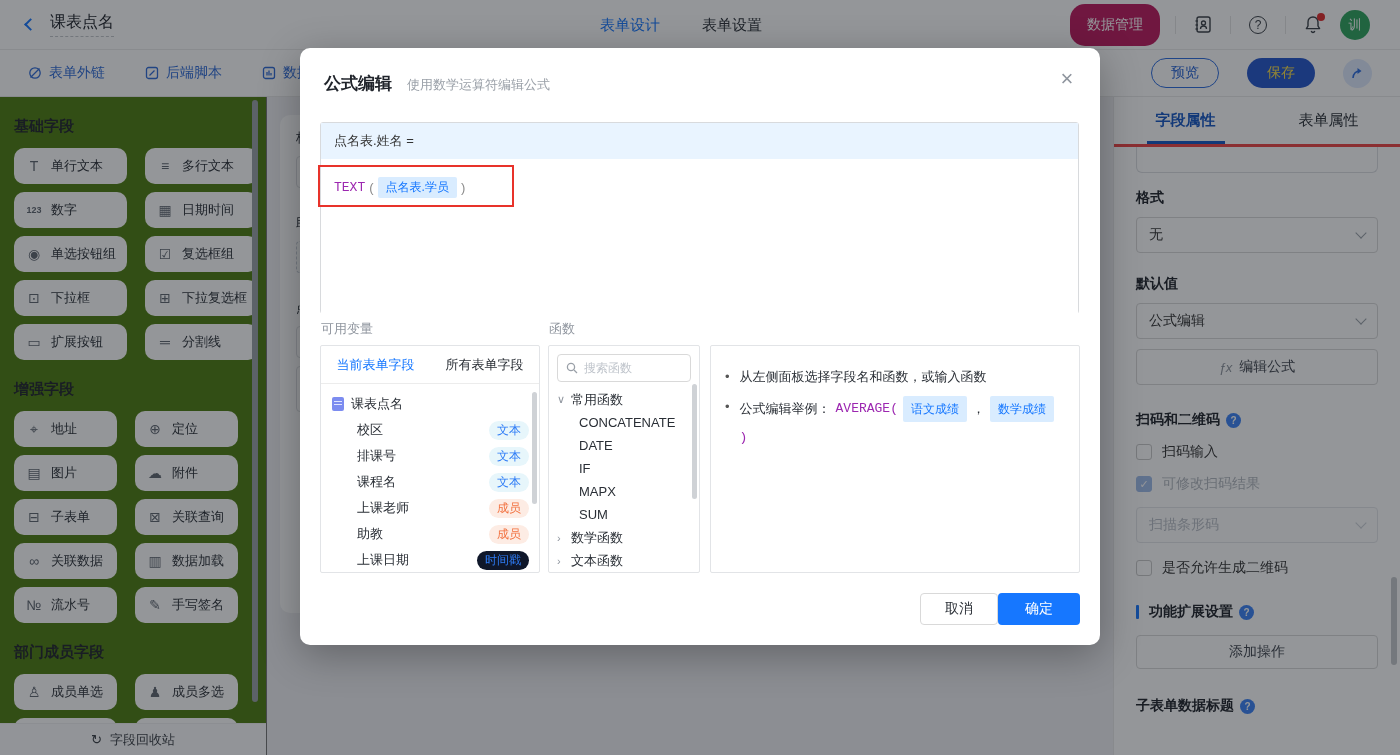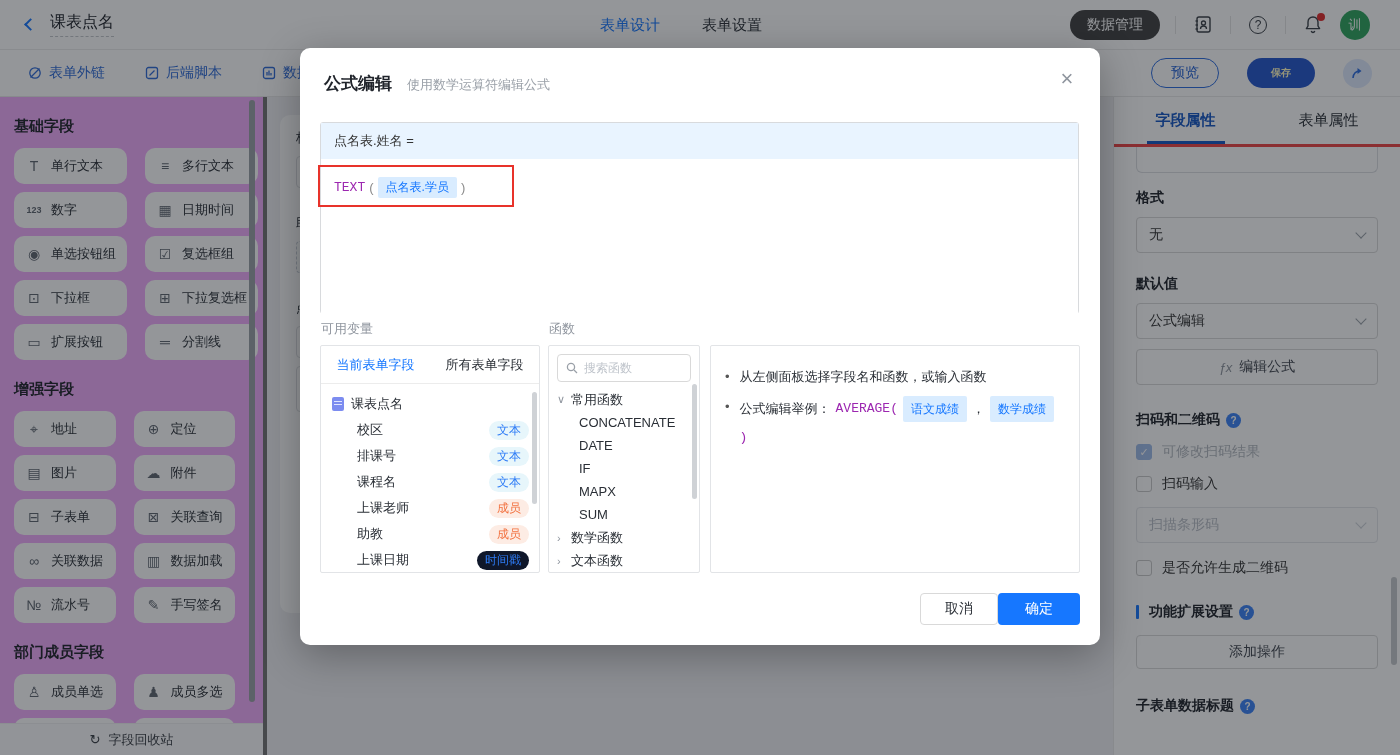--- a/index.html
+++ b/index.html
@@ -9,39 +9,39 @@
   
   .topbar { position:absolute; top:0; left:0; right:0; height:50px; background:#fff; border-bottom:1px solid #ececec; display:flex; align-items:center; }
   .tb-left { display:flex; align-items:center; margin-left:20px; }
   .back { width:20px; height:20px; display:flex; align-items:center; justify-content:center; cursor:pointer; }
   .back-chev { width:9px; height:9px; border-left:2px solid #1677ff; border-bottom:2px solid #1677ff; transform:rotate(45deg); display:inline-block; }
   .tb-title { font-size:16px; color:#20242b; border-bottom:1px dashed #c3c6cb; padding-bottom:3px; margin-left:10px; }
   .tb-tabs { position:absolute; left:600px; top:0; height:50px; display:flex; gap:42px; align-items:center; font-size:15px; }
   .tb-tab { color:#2a2f36; cursor:pointer; }
   .tb-tab[data-active="true"] { color:#1677ff; }
   .tb-right { margin-left:auto; display:flex; align-items:center; gap:15px; margin-right:30px; }
-  .btn-data { height:30px; padding:0 17px; border-radius:15px; background:#404040; color:#fff; font-size:14px; display:flex; align-items:center; cursor:pointer; }
+  .btn-data { height:42px; padding:0 17px; border-radius:15px; background:#be185d; color:#fff; font-size:14px; display:flex; align-items:center; cursor:pointer; }
   .tb-div { width:1px; height:18px; background:#e3e3e3; }
   .tb-icon { width:24px; height:24px; display:flex; align-items:center; justify-content:center; cursor:pointer; position:relative; }
   .qcircle { width:18px; height:18px; border:1.5px solid #3a3f46; border-radius:50%; font-size:12px; color:#3a3f46; display:flex; align-items:center; justify-content:center; }
   .dot { position:absolute; top:0; right:0; width:8px; height:8px; border-radius:50%; background:#e02b2b; }
   .avatar { width:30px; height:30px; border-radius:50%; background:#2fa45e; color:#fff; font-size:13px; display:flex; align-items:center; justify-content:center; cursor:pointer; }
 
   
   .toolbar { position:absolute; top:50px; left:0; right:0; height:47px; background:#fff; border-bottom:1px solid #e9e9e9; display:flex; align-items:center; }
   .tl-item { display:flex; align-items:center; gap:7px; color:#2e6bd8; font-size:14px; cursor:pointer; }
   .tl-item:nth-child(1){ margin-left:28px; }
   .tl-item + .tl-item { margin-left:40px; }
   .tl-right { margin-left:auto; display:flex; align-items:center; gap:28px; margin-right:28px; }
   .btn-preview { width:68px; height:30px; border:1px solid #2b6ce0; color:#2563d6; border-radius:16px; background:#fff; display:flex; align-items:center; justify-content:center; font-size:14px; cursor:pointer; }
-  .btn-save { width:68px; height:30px; background:#2456cd; color:#fef9c3; border-radius:16px; display:flex; align-items:center; justify-content:center; font-size:10px; cursor:pointer;font-weight:bold; }
+  .btn-save { width:68px; height:30px; background:#2456cd; color:#fde047; border-radius:16px; display:flex; align-items:center; justify-content:center; font-size:14px; cursor:pointer; }
   .btn-share { width:29px; height:29px; border-radius:50%; background:#dfe9fd; display:flex; align-items:center; justify-content:center; cursor:pointer; }
 
   
-  .sidebar { position:absolute; top:97px; left:0; width:267px; bottom:0; background:#f0abfc; border-right:4px solid #737373; overflow:hidden; }
+  .sidebar { position:absolute; top:97px; left:0; width:267px; bottom:0; background:#4d7c0f; border-right:1px solid #737373; overflow:hidden; }
   .side-title { font-size:15px; font-weight:700; color:#20242b; padding:20px 14px 12px; }
   .side-grid { display:grid; grid-template-columns:1fr 1fr; gap:8px 18px; padding:0 28px 0 14px; }
   .field-btn { height:36px; background:#fff; border-radius:10px; display:flex; align-items:center; padding:0 11px; gap:8px; font-size:13px; color:#2a2f36; cursor:grab; }
   .fb-icon { width:18px; text-align:center; color:#5f6670; font-size:14px; flex:none; }
   [data-name="number-icon"] { font-size:9px; font-weight:700; letter-spacing:0; }
   .fb-label { white-space:nowrap; overflow:hidden; }
   .recycle-bar { position:absolute; left:0; right:0; bottom:0; height:32px; background:#fcfcfd; border-top:1px solid #f0f1f2; display:flex; align-items:center; justify-content:center; gap:8px; font-size:13px; color:#3a3f46; cursor:pointer; z-index:2; }
   .side-scroll { position:absolute; right:8px; top:3px; width:6px; height:602px; background:#9aa0a6; border-radius:3px; z-index:3; }
 
   
@@ -373,27 +373,27 @@
     </div>
     <div class="btn-outline" data-name="edit-formula-button">
       <span class="fx" data-name="fx-icon">ƒx</span>
       <span data-name="edit-formula-label">编辑公式</span>
     </div>
 
     <div class="rsection" data-name="scan-section-title">
       <span data-name="scan-title-text">扫码和二维码</span>
       <span class="qmark" data-name="help-icon">?</span>
     </div>
+    <div class="cb" data-name="checkbox-scan-input" data-state="unchecked">
+      <span class="cb-box" data-name="checkbox-box"></span>
+      <span class="cb-label" data-name="checkbox-label">扫码输入</span>
+    </div>
     <div class="cb" data-name="checkbox-editable-scan-result" data-state="checked disabled">
       <span class="cb-box" data-name="checkbox-box"></span>
       <span class="cb-label" data-name="checkbox-label">可修改扫码结果</span>
-    </div>
-    <div class="cb" data-name="checkbox-scan-input" data-state="unchecked">
-      <span class="cb-box" data-name="checkbox-box"></span>
-      <span class="cb-label" data-name="checkbox-label">扫码输入</span>
     </div>
     <div class="select disabled" style="margin-top:14px;" data-name="barcode-type-select">
       <span data-name="barcode-select-value">扫描条形码</span>
       <span class="chev" data-name="chevron-down-icon"></span>
     </div>
     <div class="cb" style="margin-top:16px;" data-name="checkbox-allow-qrcode" data-state="unchecked">
       <span class="cb-box" data-name="checkbox-box"></span>
       <span class="cb-label" data-name="checkbox-label">是否允许生成二维码</span>
     </div>
 

